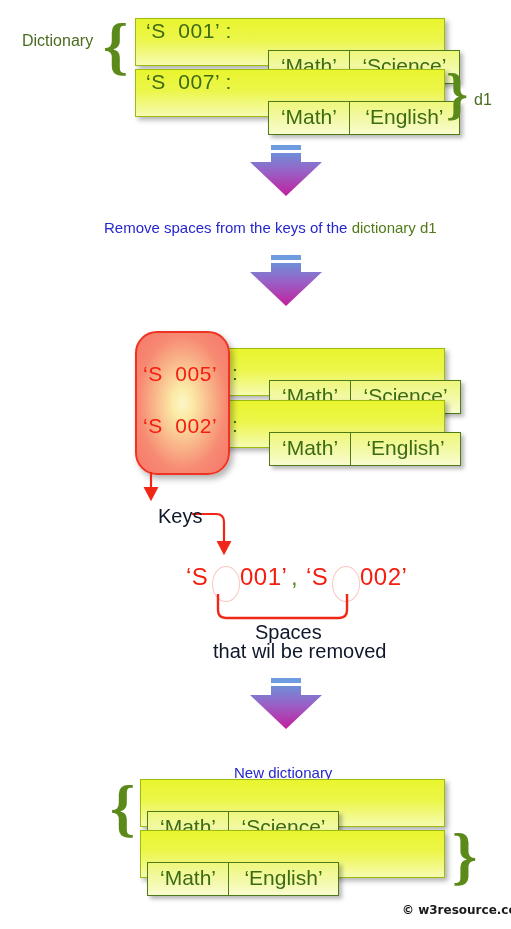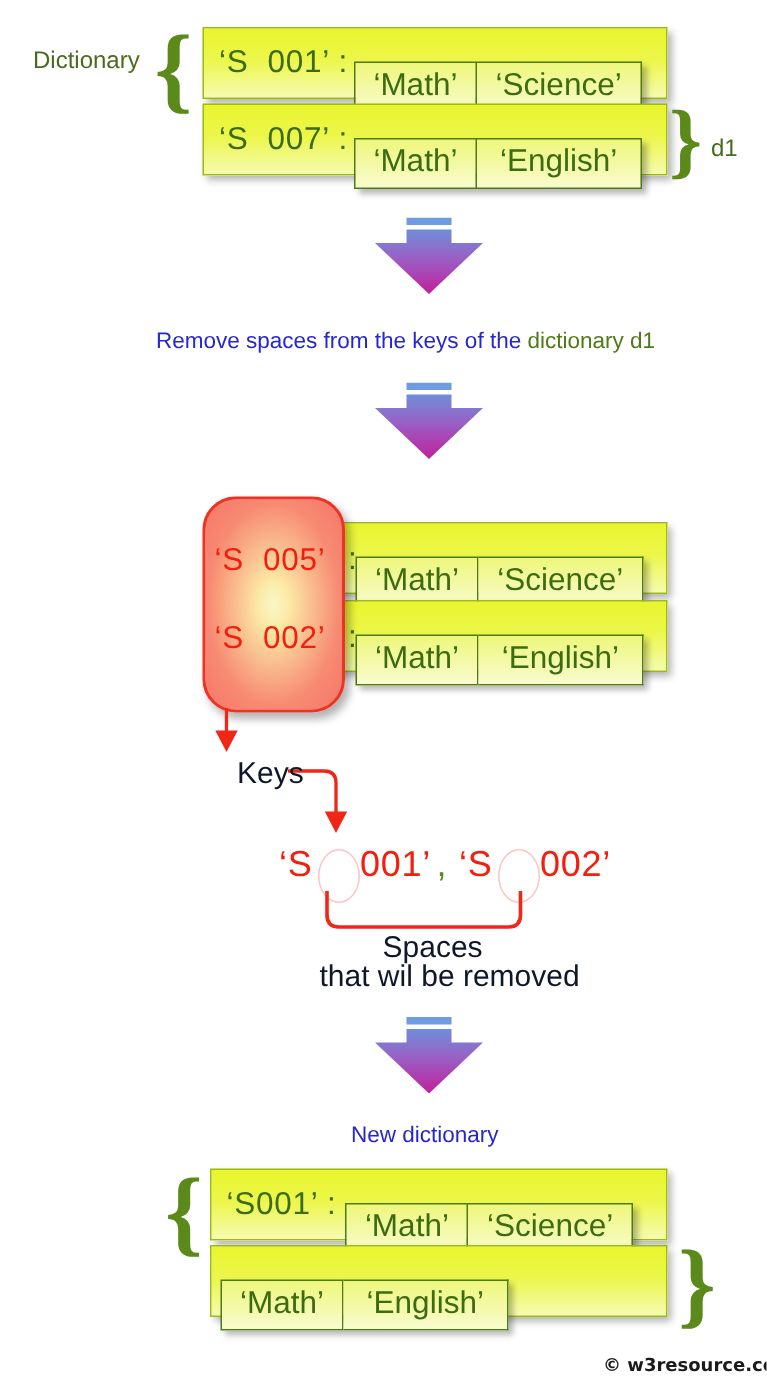--- a/index.html
+++ b/index.html
@@ -17,21 +17,22 @@
   .abs { position: absolute; }
 
   
   .dictbox {
     position: absolute;
     background: linear-gradient(to bottom, #e9f52e 0%, #ecf64a 45%, #f6fbb0 100%);
     border: 1px solid #9bbb0e;
     box-shadow: 3px 3px 5px rgba(0,0,0,0.30);
     box-sizing: border-box;
     display: flex;
-    align-items: center;
+    align-items: flex-start;
+    gap: 32px;
   }
   .keytext {
     color: #3d6b12;
     font-size: 21px;
     letter-spacing: 0.5px;
     white-space: pre;
     padding-left: 10px;
   }
   .cellwrap {
     display: flex;
@@ -248,26 +249,25 @@
     <linearGradient id="ag3" x1="0" y1="0" x2="0" y2="1">
       <stop offset="0%" stop-color="#6f8ed8"></stop>
       <stop offset="45%" stop-color="#9a5fc5"></stop>
       <stop offset="100%" stop-color="#c21f9c"></stop>
     </linearGradient>
   </defs>
   <rect x="23" y="0" width="30" height="5" fill="#6f9ce0"></rect>
   <path d="M23,8 L53,8 L53,17 L74,17 L38,51 L2,17 L23,17 Z" fill="url(#ag3)"></path>
 </svg>
 
-<div class="caption-blue" style="left:234px; top:748px;">New dictionary</div>
+<div class="caption-blue" style="left:234px; top:764px;">New dictionary</div>
 
 <span class="abs brace" style="left:110px; top:776px;">{</span>
 
 <div class="dictbox" style="left:140px; top:779px; width:305px; height:48px;">
-  <span class="keytext">‘S001’ :</span>
   <div class="cellwrap" style="margin-left:6px;">
     <span class="cell" style="width:82px;">‘Math’</span>
     <span class="cell" style="width:110px;">‘Science’</span>
   </div>
 </div>
 
 <div class="dictbox" style="left:140px; top:830px; width:305px; height:48px;">
   <div class="cellwrap" style="margin-left:6px;">
     <span class="cell" style="width:82px;">‘Math’</span>
     <span class="cell" style="width:110px;">‘English’</span>

